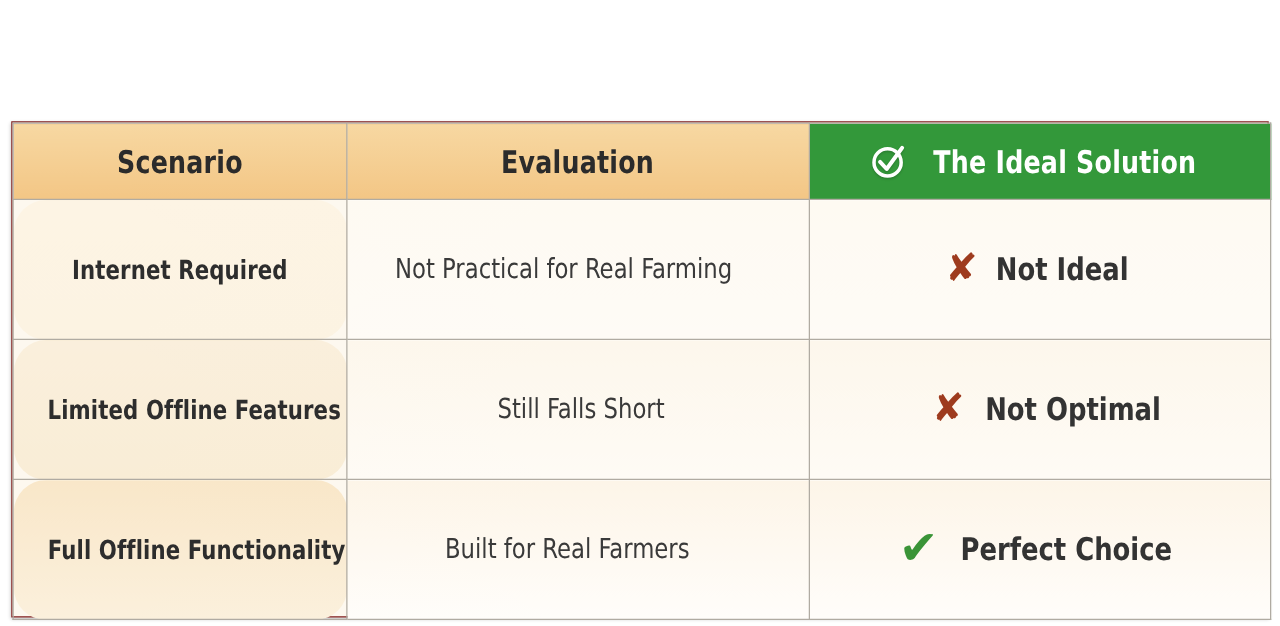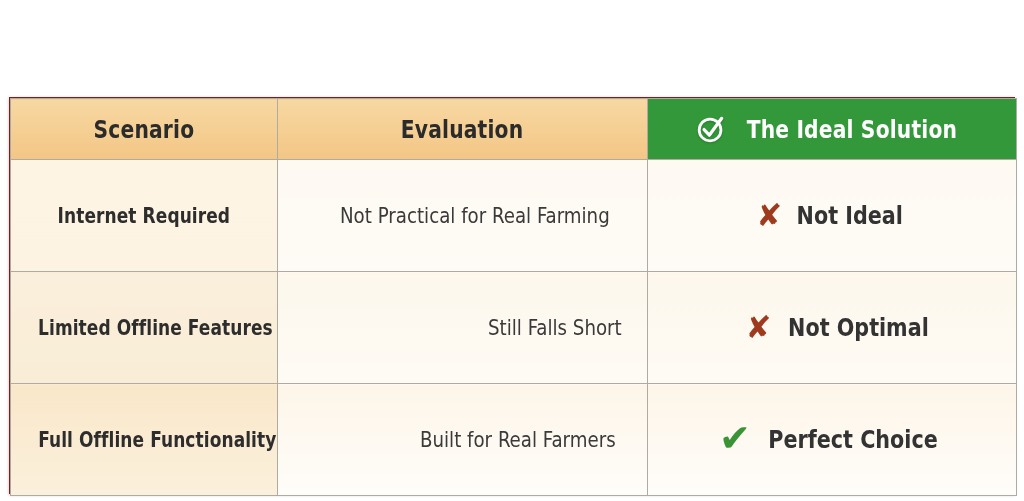--- a/index.html
+++ b/index.html
@@ -111,23 +111,24 @@
     height: 30px;
     flex: 0 0 auto;
     display: block;
     filter: drop-shadow(0 1px 1px rgba(0,0,0,0.2));
   }
 
   
   tr.body-row { height: 112px; }
   td.cell-scenario {
     text-align: center;
+    border-radius: 26px;
   }
   td.cell-evaluation {
-    text-align: right;
+    text-align: center;
     padding-left: 36px;
   }
   td.cell-verdict {
     text-align: center;
   }
 
   
   tr.row-0 td.cell-scenario { background: linear-gradient(to bottom, #FDF4E4 0%, #FCF3E2 100%); }
   tr.row-0 td.cell-evaluation,
   tr.row-0 td.cell-verdict { background: linear-gradient(to bottom, #FEFAF2 0%, #FEFBF6 100%); }

